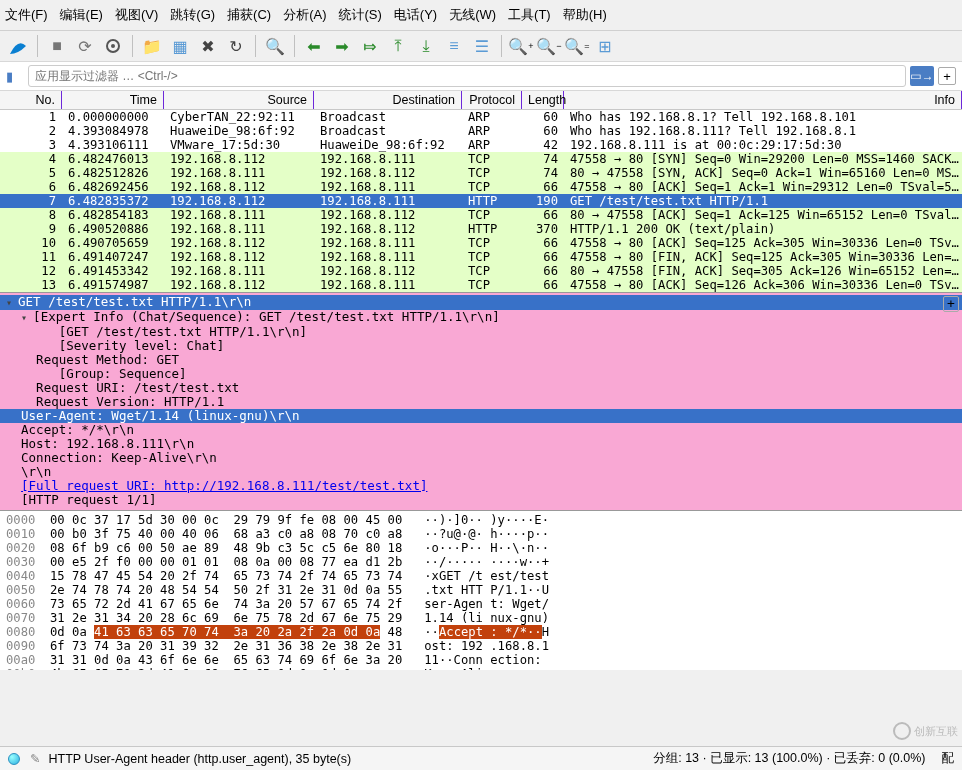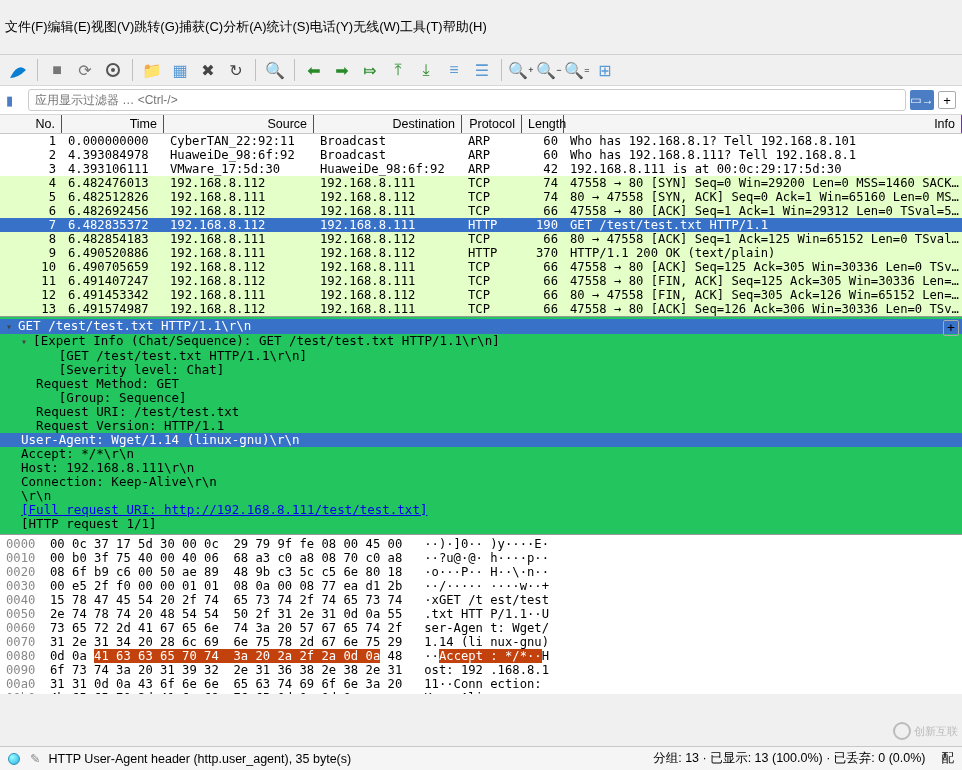--- a/index.html
+++ b/index.html
@@ -8,23 +8,24 @@
   font-size: 12px;
   background: #f0f0f0;
   width: 962px;
   height: 770px;
   overflow: hidden;
   display: flex;
   flex-direction: column;
 }
 .menubar {
   background: #f0f0f0;
-  padding: 18px 5px;
+  padding: 6px 5px;
   border-bottom: 1px solid #d0d0d0;
   display: flex;
+  gap: 12px;
   font-size: 13px;
 }
 .menubar span { cursor: pointer; }
 .toolbar {
   background: #f0f0f0;
   padding: 3px 6px;
   display: flex;
   align-items: center;
   gap: 4px;
   border-bottom: 1px solid #d8d8d8;
@@ -124,21 +125,21 @@
 .c-dst  { width: 148px; }
 .c-proto{ width: 60px; }
 .c-len  { width: 42px; text-align: right; padding-right:4px;}
 .c-info { flex: 1; }
 .bg-arp  { background: #ffffff; }
 .bg-tcp  { background: #e4ffc7; }
 .bg-http { background: #e4ffc7; }
 .bg-sel  { background: #3871c8 !important; color: #fff; }
 
 .detail-pane {
-  background: #22c55e;
+  background: #f9a8d4;
   border-top: 1px solid #999;
   font-family: "DejaVu Sans Mono","Consolas",monospace;
   font-size: 12.5px;
   line-height: 14px;
   padding: 2px 0 2px 0;
   height: 218px;
   overflow: hidden;
   position:relative;
 }
 .det-line {

